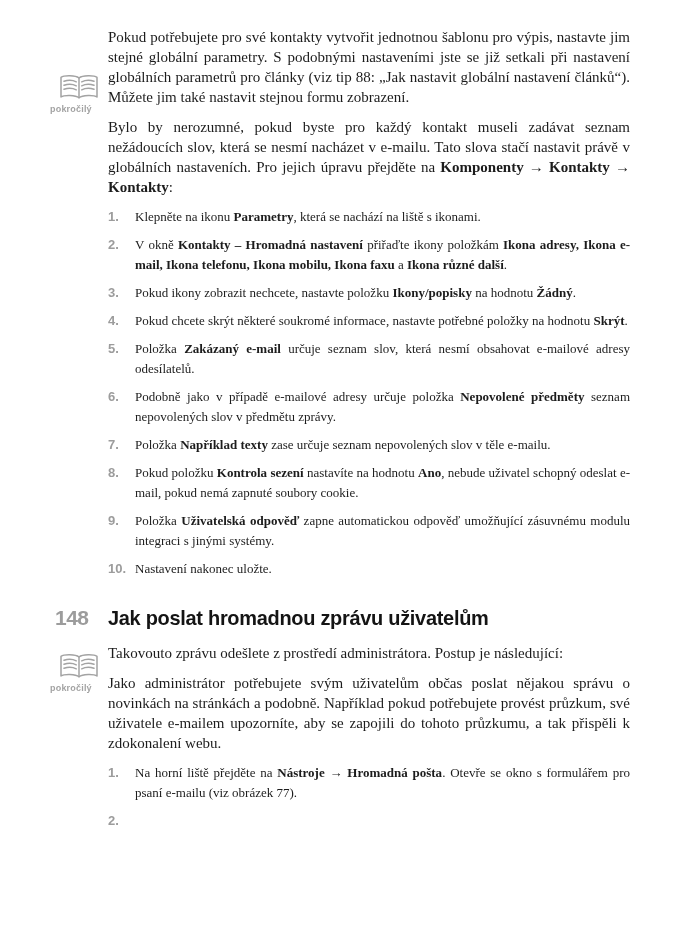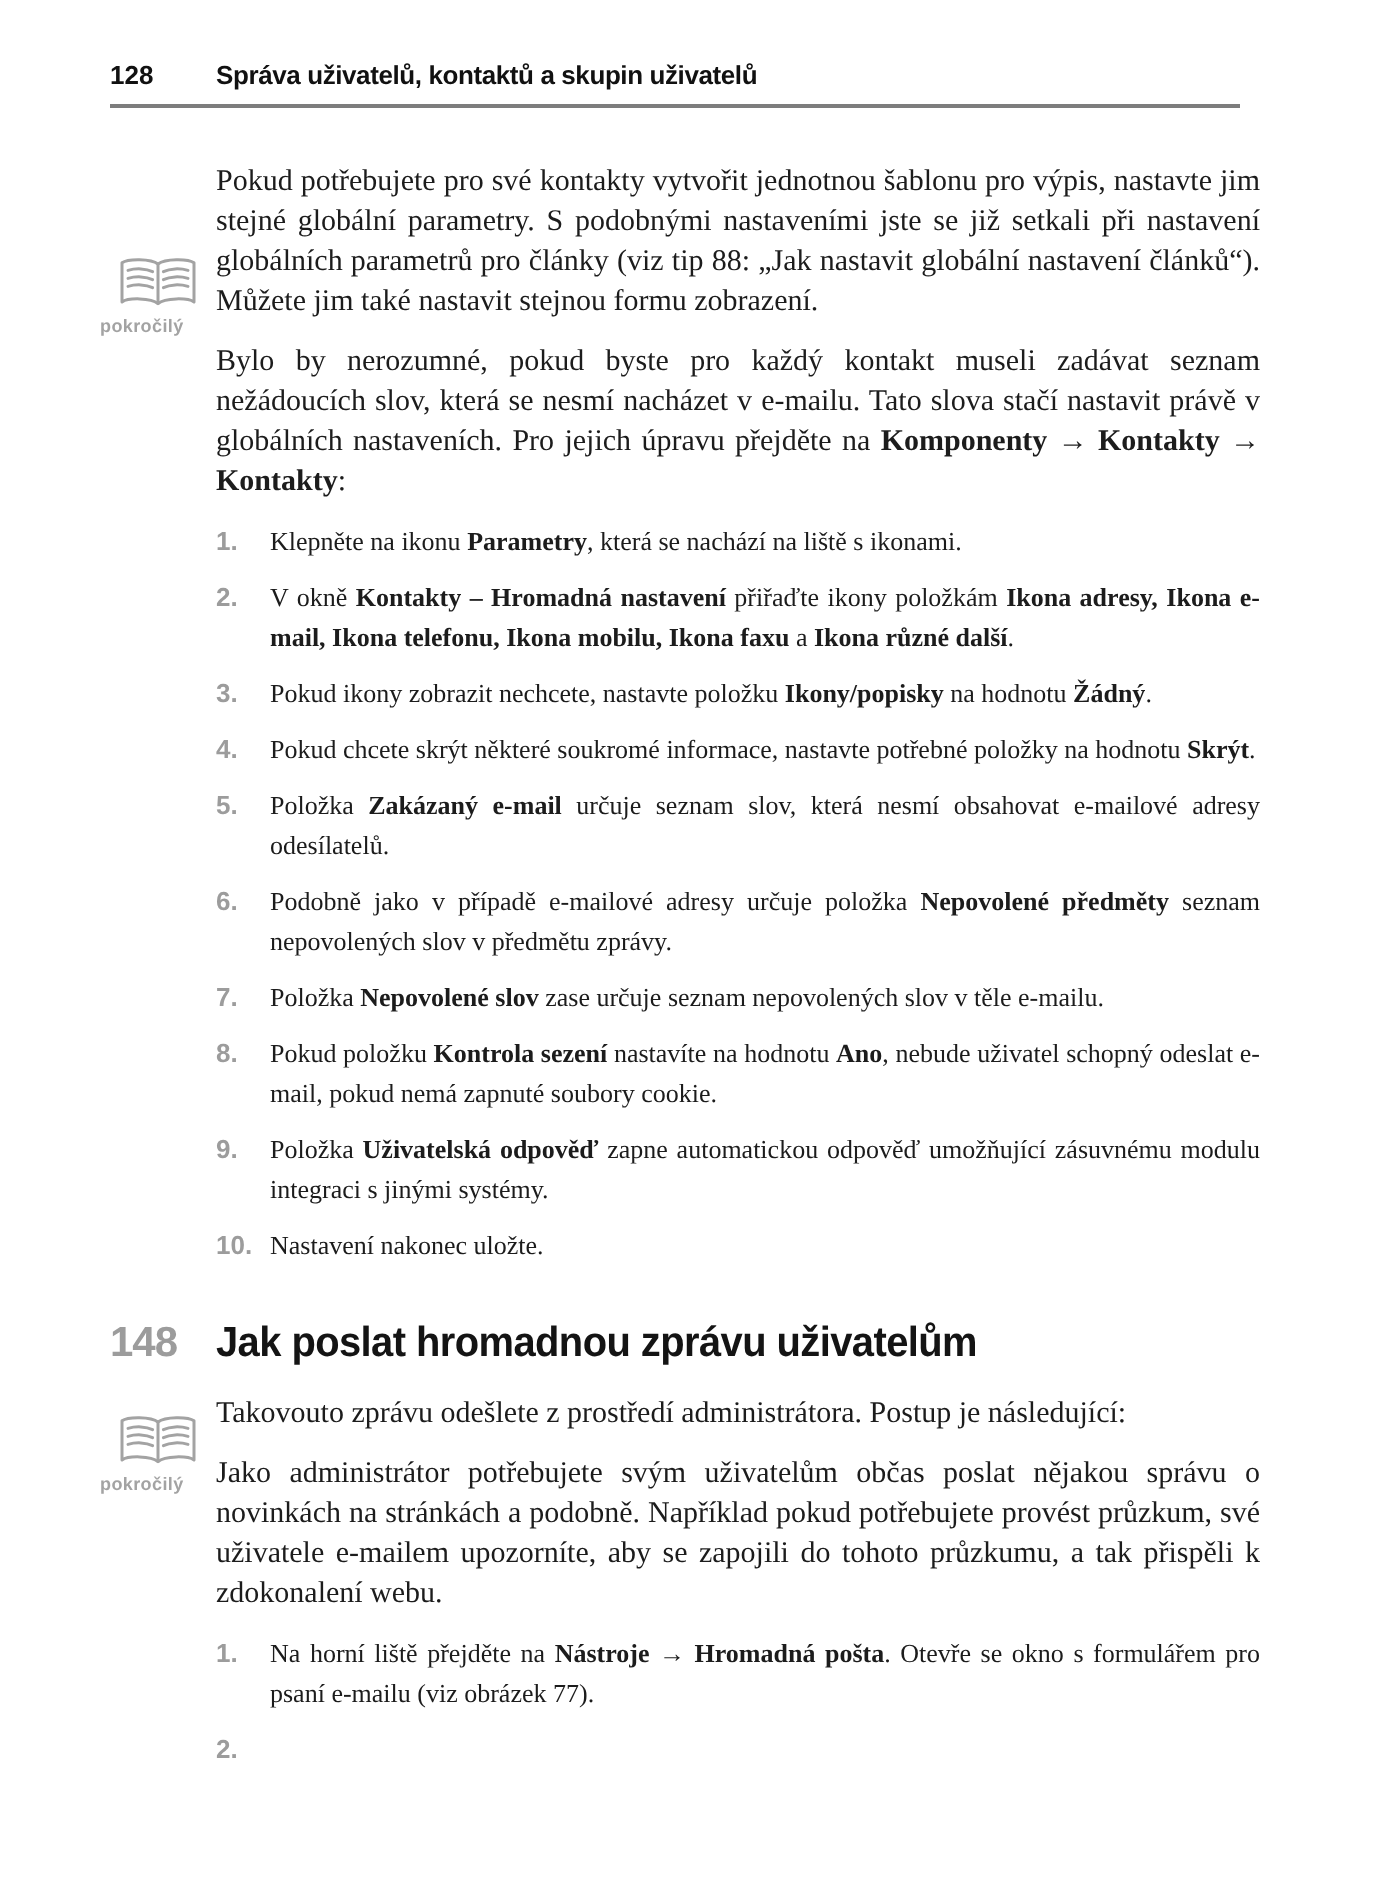--- a/index.html
+++ b/index.html
@@ -64,24 +64,20 @@
     font-family:"Liberation Sans", sans-serif;
     font-weight:bold;font-size:9px;color:#a3a3a3;
     margin-top:1px;letter-spacing:0.2px;
   }
 </style>
 </head>
 <body>
 
 <div class="page">
 
-  <div class="runhead">
-    <span class="pgnum">128</span>
-    <span class="chap">Správa uživatelů, kontaktů a skupin uživatelů</span>
-  </div>
 
   <div>
     <div class="section">
       <div class="sidebar">
         <svg class="book-icon" width="42" height="30" viewBox="0 0 42 30">
           <g fill="none" stroke="#a3a3a3" stroke-width="1.5" stroke-linecap="round" stroke-linejoin="round">
             <path d="M21 5 C17.5 2.2 6 2.2 3 4.4 L3 24 C6 21.8 17.5 21.8 21 24.8 C24.5 21.8 36 21.8 39 24 L39 4.4 C36 2.2 24.5 2.2 21 5 Z"></path>
             <path d="M21 5 L21 24.8"></path>
             <path d="M6 8.2 C10 7 15 7.2 18.3 8.8"></path>
             <path d="M6 12.2 C10 11 15 11.2 18.3 12.8"></path>
@@ -116,21 +112,21 @@
             <div class="li">
               <span class="linum">5.</span>
               <div class="litext"><span>Položka </span><b>Zakázaný e-mail</b><span> určuje seznam slov, která nesmí obsahovat e-mailové adresy odesílatelů.</span></div>
             </div>
             <div class="li">
               <span class="linum">6.</span>
               <div class="litext"><span>Podobně jako v případě e-mailové adresy určuje položka </span><b>Nepovolené předměty</b><span> seznam nepovolených slov v předmětu zprávy.</span></div>
             </div>
             <div class="li">
               <span class="linum">7.</span>
-              <div class="litext"><span>Položka </span><b>Nepovolené slov</b><span> zase určuje seznam nepovolených slov v těle e-mailu.</span></div>
+              <div class="litext"><span>Položka </span><b>Například texty</b><span> zase určuje seznam nepovolených slov v těle e-mailu.</span></div>
             </div>
             <div class="li">
               <span class="linum">8.</span>
               <div class="litext"><span>Pokud položku </span><b>Kontrola sezení</b><span> nastavíte na hodnotu </span><b>Ano</b><span>, nebude uživatel schopný odeslat e-mail, pokud nemá zapnuté soubory cookie.</span></div>
             </div>
             <div class="li">
               <span class="linum">9.</span>
               <div class="litext"><span>Položka </span><b>Uživatelská odpověď</b><span> zapne automatickou odpověď umožňující zásuvnému modulu integraci s jinými systémy.</span></div>
             </div>
             <div class="li">

